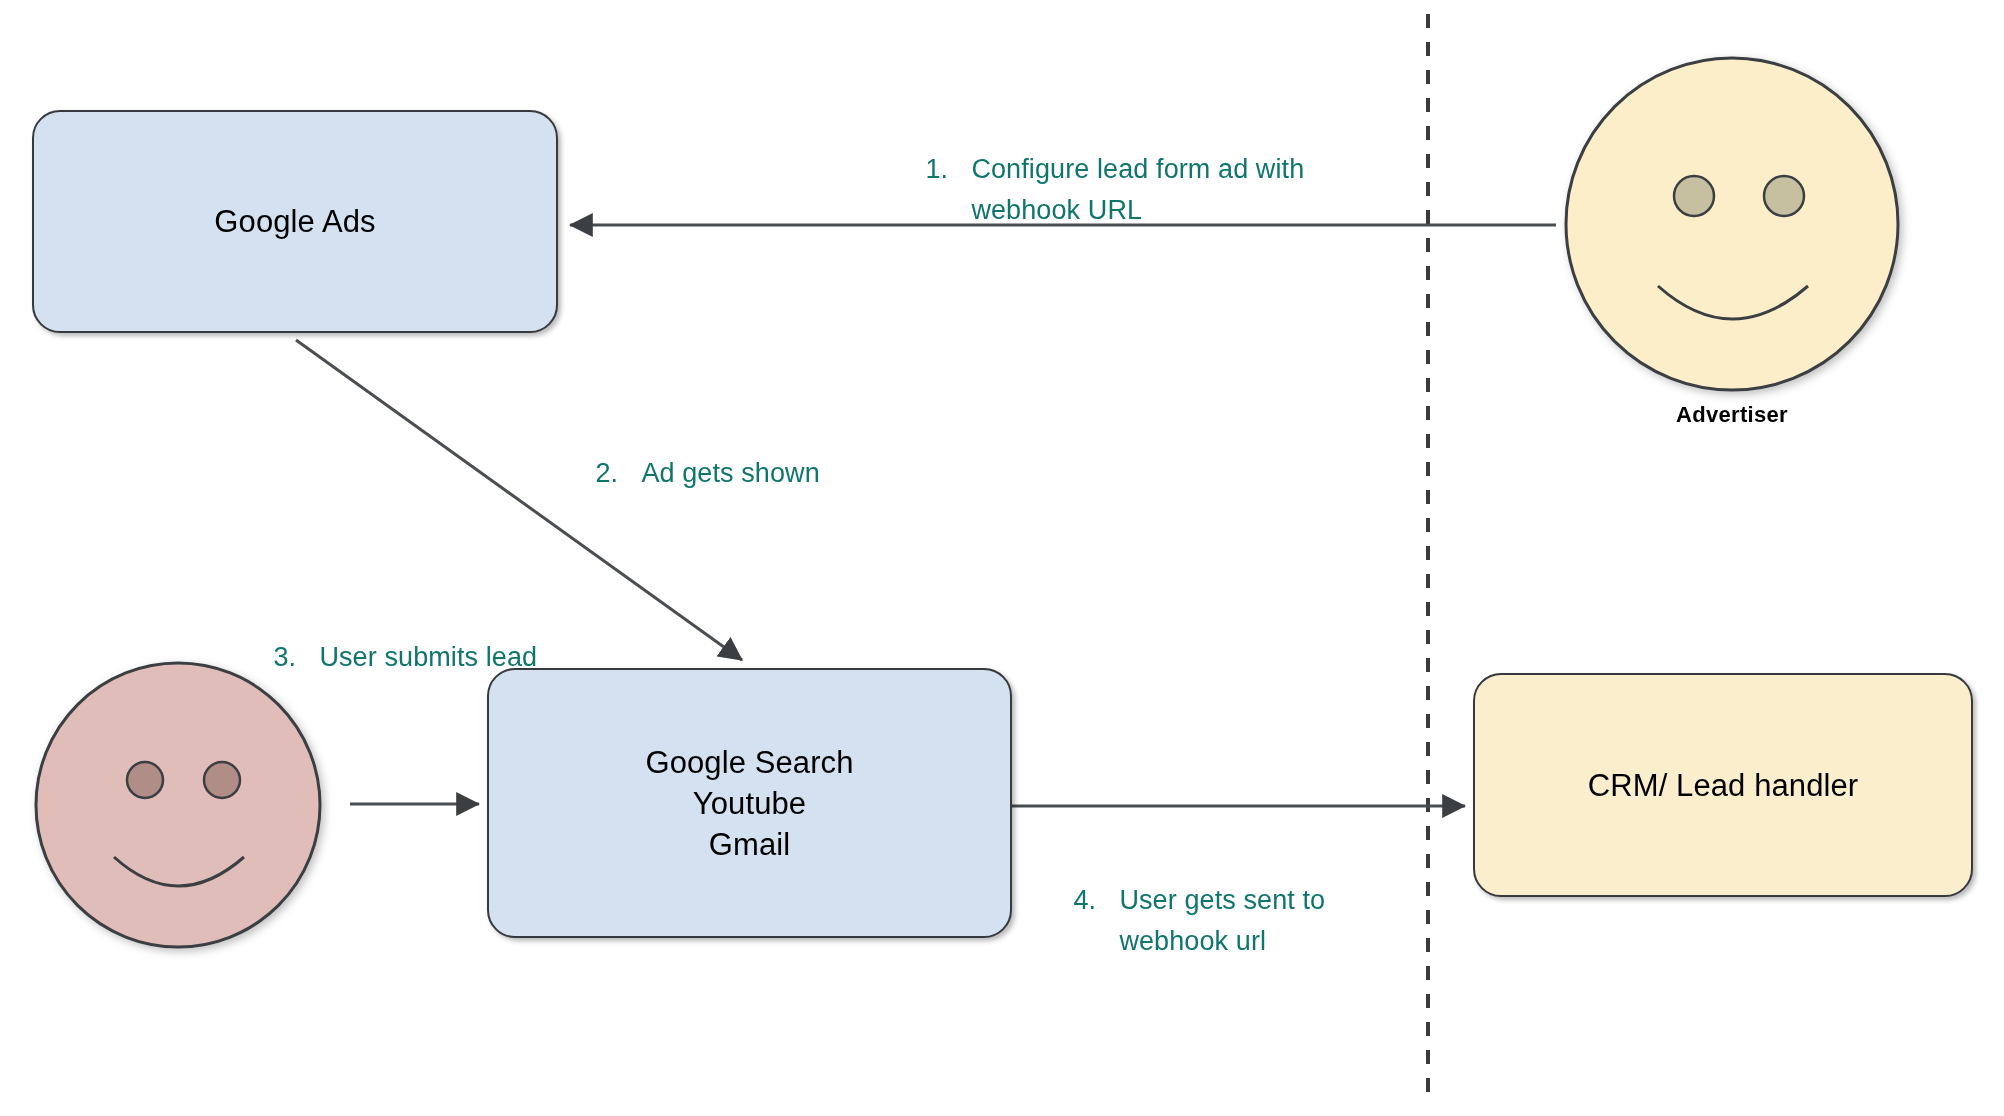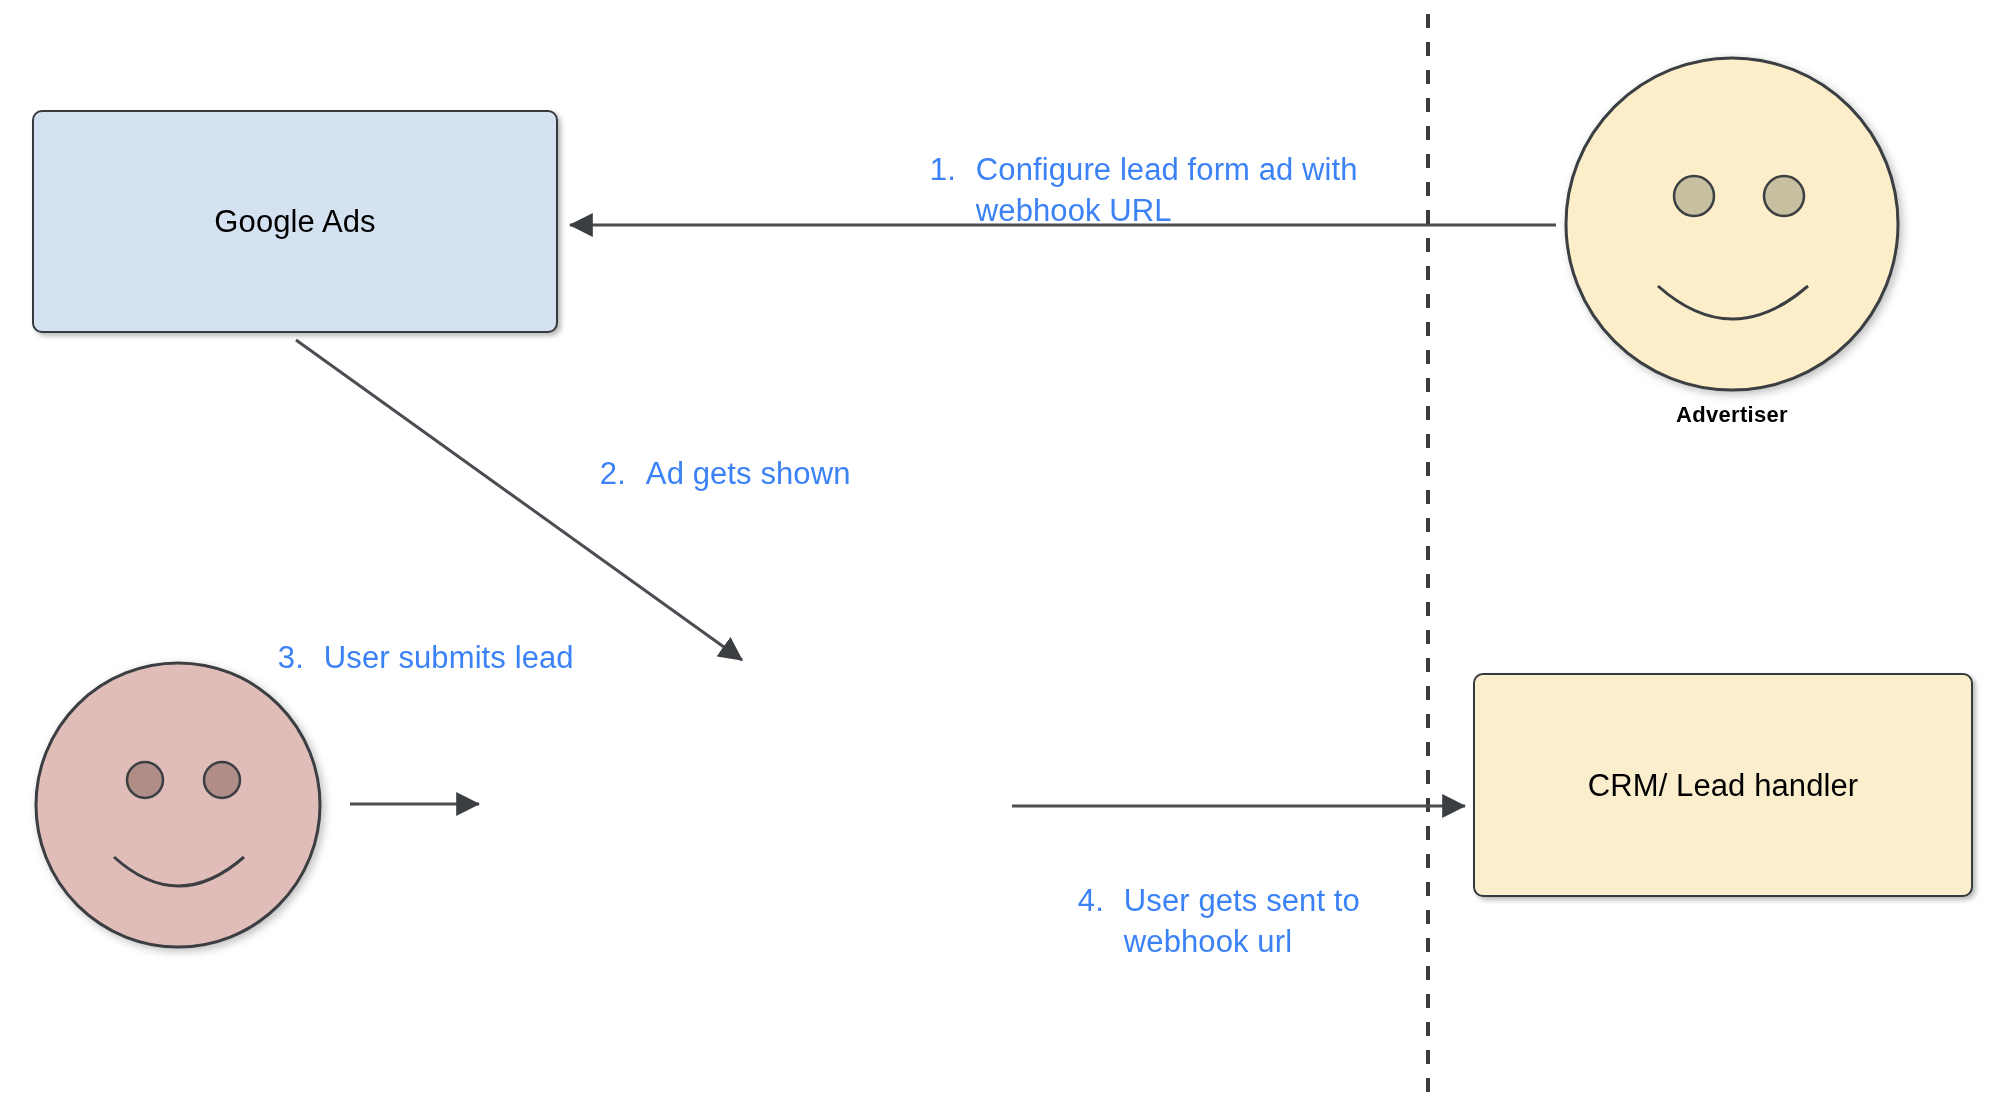--- a/index.html
+++ b/index.html
@@ -26,21 +26,21 @@
     width: 2004px;
     height: 1116px;
     pointer-events: none;
   }
 
   
   .node-box {
     position: absolute;
     box-sizing: border-box;
     border: 2px solid #36393d;
-    border-radius: 10px;
+    border-radius: 28px;
     display: flex;
     align-items: center;
     justify-content: center;
     text-align: center;
     box-shadow: 3px 3px 5px rgba(0, 0, 0, 0.28);
   }
   .node-box .box-label {
     font-size: 31px;
     line-height: 41px;
     color: #000000;
@@ -93,23 +93,23 @@
   }
   #actor-user {
     left: 8px;
     top: 660px;
     width: 340px;
   }
 
   
   .edge-label {
     position: absolute;
-    font-size: 31px;
+    font-size: 27px;
     line-height: 41px;
-    color: #3b82f6;
+    color: #0f766e;
     white-space: pre;
     letter-spacing: 0.1px;
   }
   .edge-label .num {
     display: inline-block;
     width: 46px;
   }
   .edge-label .txt {
     display: inline-block;
     vertical-align: top;
@@ -139,20 +139,25 @@
 
     <line x1="350" y1="804" x2="479" y2="804" stroke="#4a4d51" stroke-width="3" marker-end="url(#arrowhead)"></line>
 
     <line x1="1012" y1="806" x2="1465" y2="806" stroke="#4a4d51" stroke-width="3" marker-end="url(#arrowhead)"></line>
   </svg>
 
   <div class="node-box" id="node-google-ads">
     <span class="box-label">Google Ads</span>
   </div>
 
+  <div class="node-box" id="node-google-properties">
+    <span class="box-label">Google Search
+Youtube
+Gmail</span>
+  </div>
 
   <div class="node-box" id="node-crm">
     <span class="box-label">CRM/ Lead handler</span>
   </div>
 
   <div class="actor" id="actor-advertiser">
     <svg class="face" width="340" height="340" viewBox="0 0 340 340" xmlns="http://www.w3.org/2000/svg">
       <circle cx="170" cy="170" r="166" fill="#fbeec8" stroke="#3b3e42" stroke-width="3"></circle>
       <circle cx="132" cy="142" r="20" fill="#c6bfa0" stroke="#3b3e42" stroke-width="2.5"></circle>
       <circle cx="222" cy="142" r="20" fill="#c6bfa0" stroke="#3b3e42" stroke-width="2.5"></circle>

